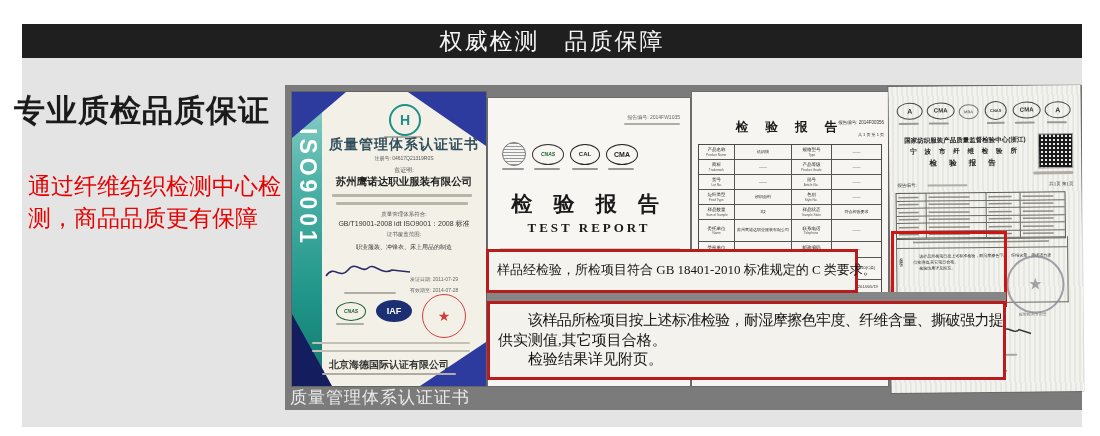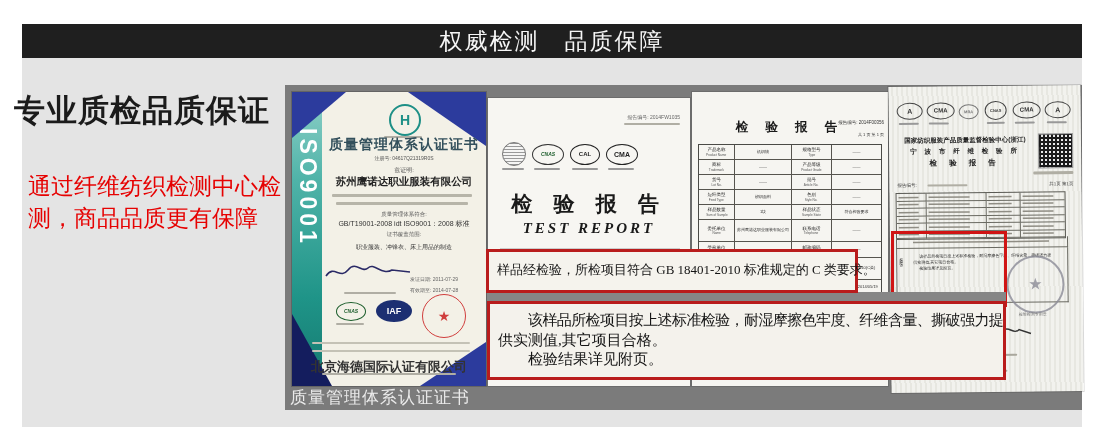--- a/index.html
+++ b/index.html
@@ -42,21 +42,21 @@
        color:#fff;font-weight:bold;font-size:9px;line-height:22px;text-align:center;}
   #cnas1{left:44px;top:210px;width:28px;height:17px;border:1px solid #1a5c2a;border-radius:50%;
         color:#1a5c2a;font-weight:bold;font-style:italic;font-size:5px;line-height:17px;text-align:center;}
   #seal1{left:130px;top:202px;width:42px;height:42px;border:1.5px solid #cc2b2b;border-radius:50%;
         color:#cc2b2b;font-size:14px;line-height:42px;text-align:center;opacity:.9;}
   
   .oval{position:absolute;border:1.5px solid #222;border-radius:50%;text-align:center;color:#222;font-weight:bold;}
   #ilac{left:14px;top:44px;width:22px;height:22px;border:1px solid #777;border-radius:50%;
         background:repeating-linear-gradient(0deg,#999 0 1px,#f5f5f4 1px 3px);}
   #d2-title{left:0;top:92px;width:202px;font-size:21px;font-weight:bold;letter-spacing:8px;color:#1a1a1a;}
-  #d2-sub{left:0;top:122px;width:202px;font-size:15px;font-weight:bold;letter-spacing:3px;color:#1a1a1a;font-style:italic;}
+  #d2-sub{left:0;top:122px;width:202px;font-size:13px;font-weight:bold;letter-spacing:3px;color:#1a1a1a;}
   .hline{position:absolute;background:#ccc;height:1px;}
   
   #t3{left:6px;top:52px;display:grid;border:1px solid #4a4a46;background:#f6f5f1;
       grid-template-columns:36px 57px 40px 49px;
       grid-template-rows:15px 15px 15px 15px 15px 22px 16px 22px 16px 40px;}
   #t3>div{border-right:1px solid #56544e;border-bottom:1px solid #56544e;overflow:hidden;
       display:flex;flex-direction:column;align-items:center;justify-content:center;line-height:1.15;}
   #t3>div:nth-child(4n){border-right:none;}
   #t3 .zh{font-size:4.5px;color:#222;}
   #t3 .en{font-size:3.5px;color:#555;transform:scale(.9);}
@@ -136,21 +136,21 @@
     </svg>
     <div class="abs" style="left:118px;top:184px;font-size:5px;color:#666;">发证日期: 2011-07-29</div>
     <div class="abs" style="left:118px;top:195px;font-size:5px;color:#666;">有效期至: 2014-07-28</div>
     <div class="blur" style="left:52px;top:200px;width:52px;height:2px;"></div>
     <div class="abs" id="cnas1">CNAS</div>
     <div class="blur" style="left:44px;top:231px;width:28px;height:2px;"></div>
     <div class="abs" id="iaf">IAF</div>
     <div class="abs" id="seal1">★</div>
     <div class="blur" style="left:20px;top:250px;width:158px;height:1.5px;background:#c4c2b6;"></div>
     <div class="blur" style="left:20px;top:258px;width:158px;height:1.5px;background:#c4c2b6;"></div>
-    <div class="c-sm" style="top:266px;font-size:13px;font-weight:bold;color:#333;left:15px;text-align:center;">北京海德国际认证有限公司</div>
+    <div class="c-sm" style="top:266px;font-size:10px;font-weight:bold;color:#333;left:15px;text-align:center;">北京海德国际认证有限公司</div>
     <div class="blur" style="left:30px;top:281px;width:134px;height:2px;"></div>
   </div>
 
   <div class="doc" id="doc2">
     <div class="abs" style="right:10px;top:16px;font-size:5px;color:#666;">报告编号: 2014FW1035</div>
     <div class="blur" style="right:10px;top:25px;width:56px;height:2px;"></div>
     <div class="abs" id="ilac"></div>
     <div class="oval" style="left:44px;top:46px;width:30px;height:19px;font-size:5px;line-height:19px;font-style:italic;color:#1a5c2a;border-color:#333;">CNAS</div>
     <div class="oval" style="left:82px;top:46px;width:28px;height:19px;font-size:6px;line-height:19px;">CAL</div>
     <div class="oval" style="left:118px;top:46px;width:30px;height:19px;font-size:7px;line-height:19px;">CMA</div>

